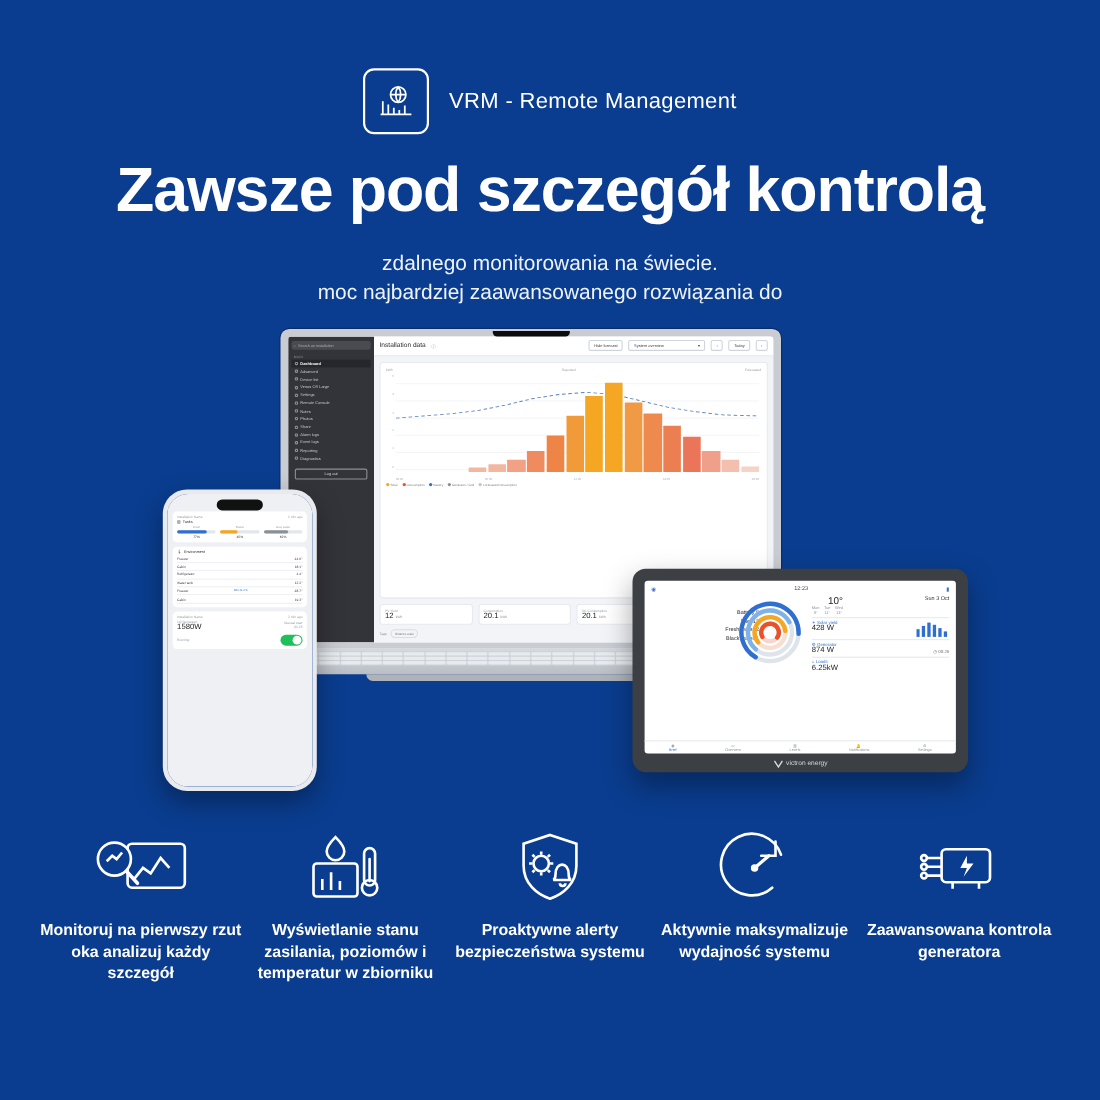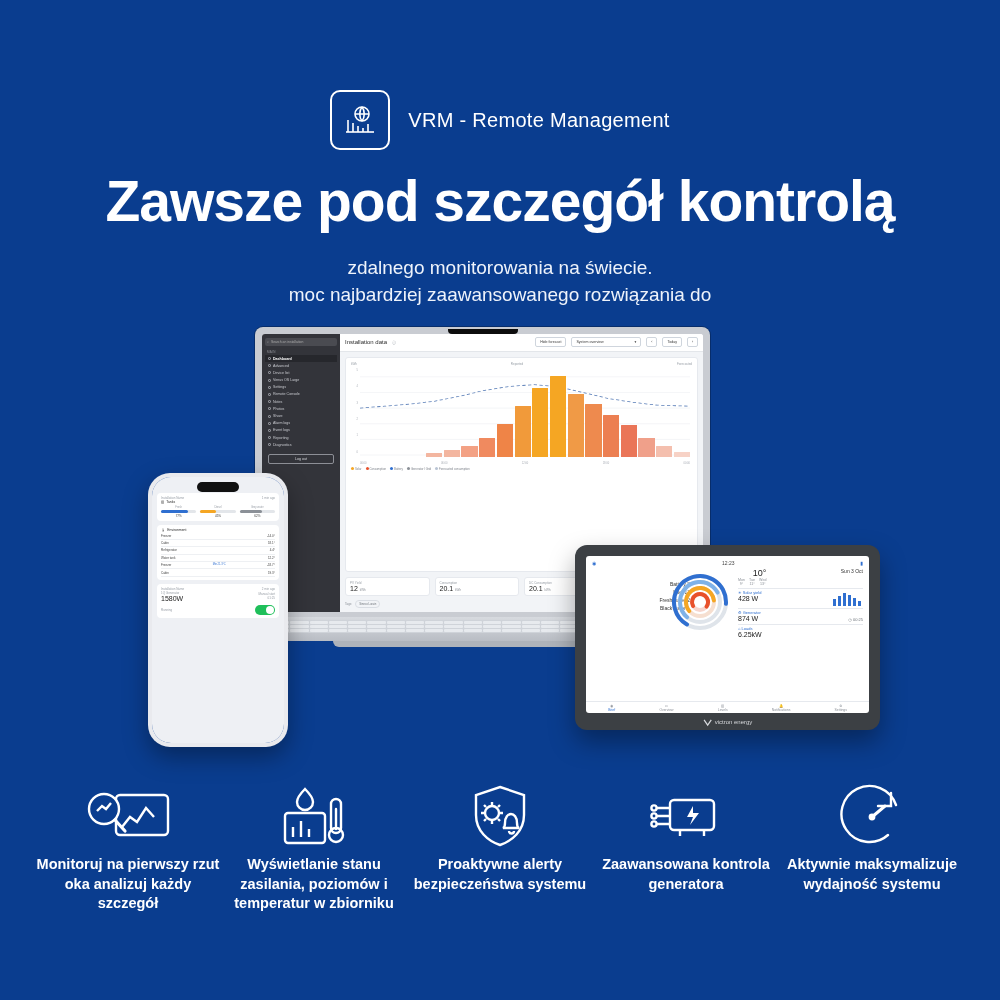--- a/index.html
+++ b/index.html
@@ -7,21 +7,21 @@
   body {
     background:#0a3d8f;
     font-family:"Liberation Sans", sans-serif;
     color:#ffffff;
     overflow:hidden;
     position:relative;
   }
   
   .brand-row {
     display:flex; align-items:center; justify-content:center;
-    gap:18px; padding-top:90px;
+    gap:18px; padding-top:62px;
   }
   .brand-icon {
     width:60px; height:60px; border:2px solid #ffffff; border-radius:10px;
     display:flex; align-items:center; justify-content:center;
   }
   .brand-label { font-size:20px; letter-spacing:.3px; color:#fff; }
   h1.headline {
     text-align:center;
     font-size:57px;
     font-weight:bold;
@@ -171,21 +171,21 @@
   .gx-nav { position:absolute; left:0; right:0; bottom:1px; display:flex; justify-content:space-around; border-top:.5px solid #e6e9ee; padding-top:2px;}
   .gx-nav div { text-align:center; font-size:3.4px; color:#8b9097; }
   .gx-nav div.act { color:#2f6fd0; }
   .gx-logo { position:absolute; left:50%; transform:translateX(-50%); bottom:3px; display:flex; align-items:center; gap:3px;}
   .gx-logo span { font-size:6px; color:#d6d8dc; }
 
   
   .features { display:flex; justify-content:center; gap:0; padding:0 24px; margin-top:10px; }
   .feature { width:186px; text-align:center; }
   .feature .ic { height:78px; display:flex; align-items:center; justify-content:center; }
-  .feature p { font-size:14.5px; font-weight:bold; line-height:1.35; }
+  .feature p { font-size:14.5px; font-weight:bold; line-height:1.35; margin-top:10px; }
 </style>
 </head>
 <body>
 
 <div class="brand-row">
   <div class="brand-icon">
     <svg width="36" height="36" viewBox="0 0 36 36" fill="none" stroke="#ffffff" stroke-width="1.6">
       <circle cx="20" cy="12" r="7"></circle>
       <path d="M13 12h14M20 5c3 3.5 3 10.5 0 14M20 5c-3 3.5-3 10.5 0 14"></path>
       <path d="M6 30V18M11 30V21M16 30V24M21 30V26M26 30V22"></path>
@@ -693,38 +693,38 @@
         <path d="M27 19v3M27 38v3M16 30h3M35 30h3M19 22l2 2M33 36l2 2M19 38l2-2M33 24l2-2"></path>
         <path d="M40 40c0-6 3-9 6-9s6 3 6 9c0 4 2 5 2 5H38s2-1 2-5z"></path>
         <path d="M44 48a2.5 2.5 0 005 0"></path>
       </svg>
     </div>
     <p>Proaktywne alerty bezpieczeństwa systemu</p>
   </div>
 
   <div class="feature">
     <div class="ic">
+      <svg width="74" height="66" viewBox="0 0 74 66" fill="none" stroke="#ffffff" stroke-width="2.4">
+        <path d="M61 22a28 28 0 10-8 30" stroke-linecap="round"></path>
+        <path d="M56 10v13h-13" stroke-linecap="round"></path>
+        <path d="M37 34l13-11" stroke-linecap="round" stroke-width="3"></path>
+        <circle cx="37" cy="34" r="3.4" fill="#ffffff" stroke="none"></circle>
+      </svg>
+    </div>
+    <p>Aktywnie maksymalizuje wydajność systemu</p>
+  </div>
+
+  <div class="feature">
+    <div class="ic">
       <svg width="80" height="60" viewBox="0 0 80 60" fill="none" stroke="#ffffff" stroke-width="2.4">
         <rect x="24" y="14" width="44" height="30" rx="4"></rect>
         <path d="M47 20l-6 11h6l-3 8 9-12h-6z" fill="#ffffff" stroke="none"></path>
         <path d="M24 22H10M24 30H10M24 38H10"></path>
         <circle cx="8" cy="22" r="2.6"></circle>
           <circle cx="8" cy="30" r="2.6"></circle>
           <circle cx="8" cy="38" r="2.6"></circle>
         <path d="M34 44v6M58 44v6"></path>
       </svg>
     </div>
     <p>Zaawansowana kontrola generatora</p>
   </div>
 
-  <div class="feature">
-    <div class="ic">
-      <svg width="74" height="66" viewBox="0 0 74 66" fill="none" stroke="#ffffff" stroke-width="2.4">
-        <path d="M61 22a28 28 0 10-8 30" stroke-linecap="round"></path>
-        <path d="M56 10v13h-13" stroke-linecap="round"></path>
-        <path d="M37 34l13-11" stroke-linecap="round" stroke-width="3"></path>
-        <circle cx="37" cy="34" r="3.4" fill="#ffffff" stroke="none"></circle>
-      </svg>
-    </div>
-    <p>Aktywnie maksymalizuje wydajność systemu</p>
-  </div>
-
 </div>
 
 </body></html>

